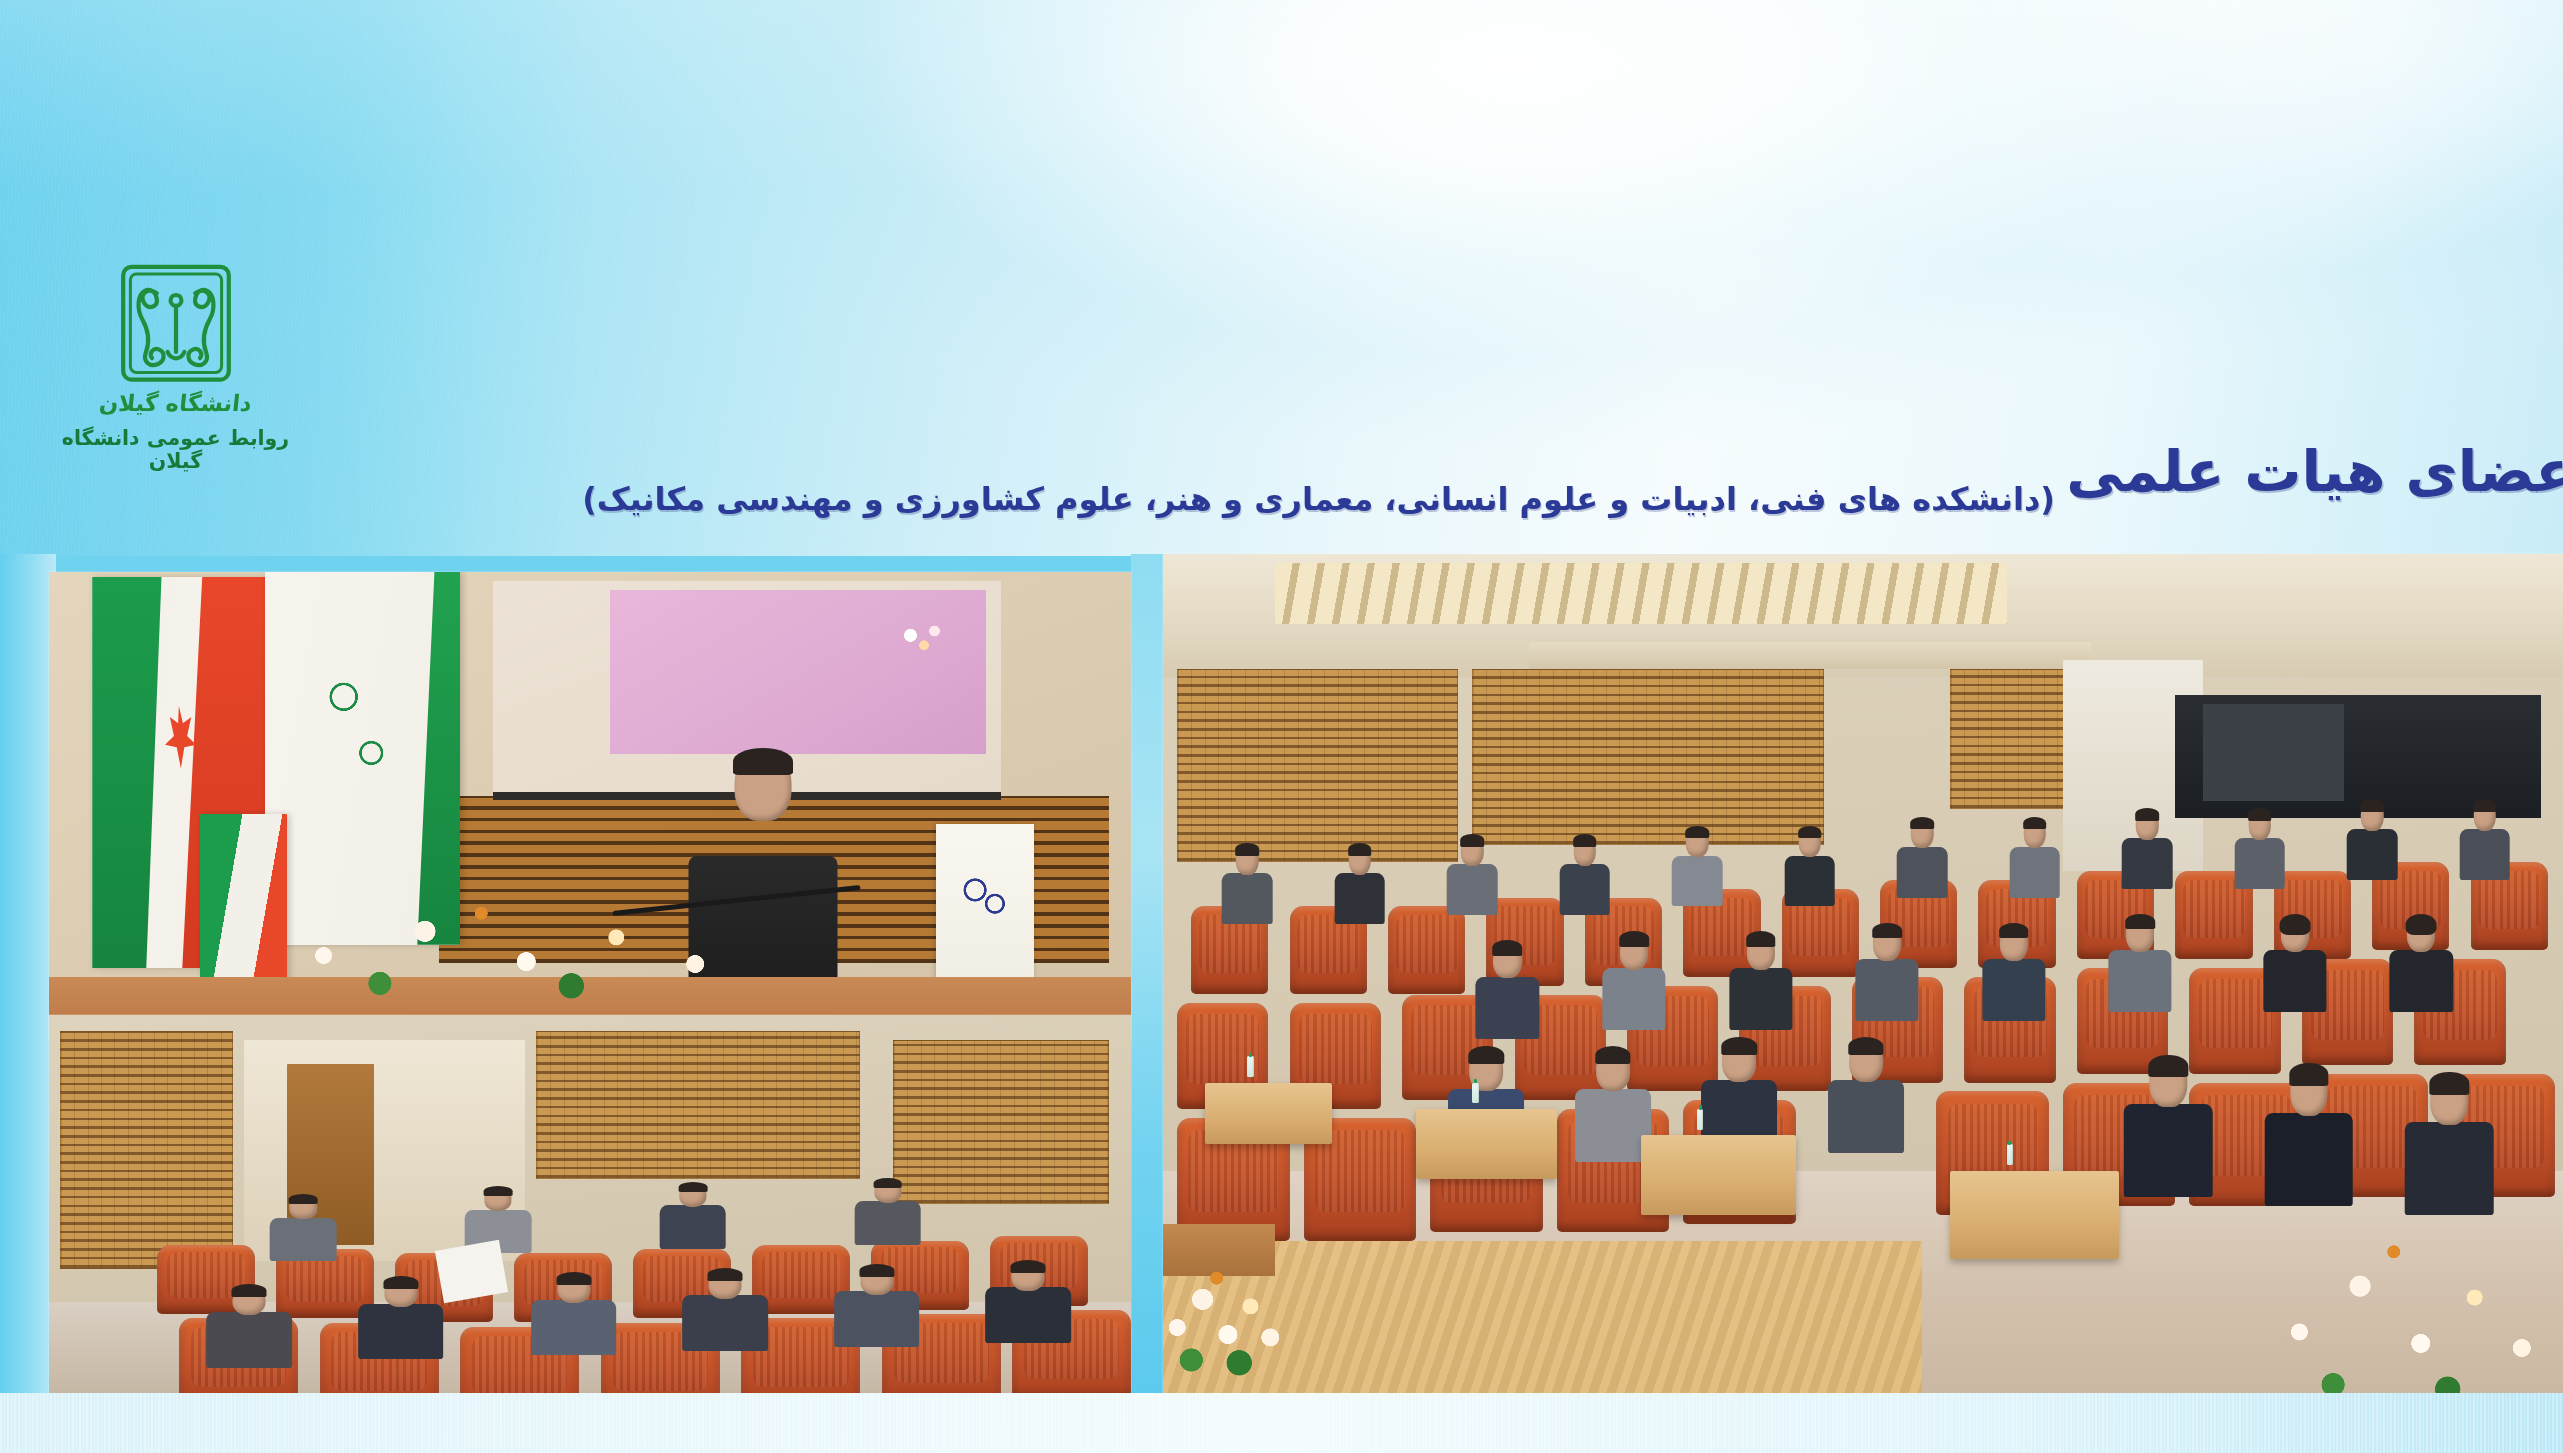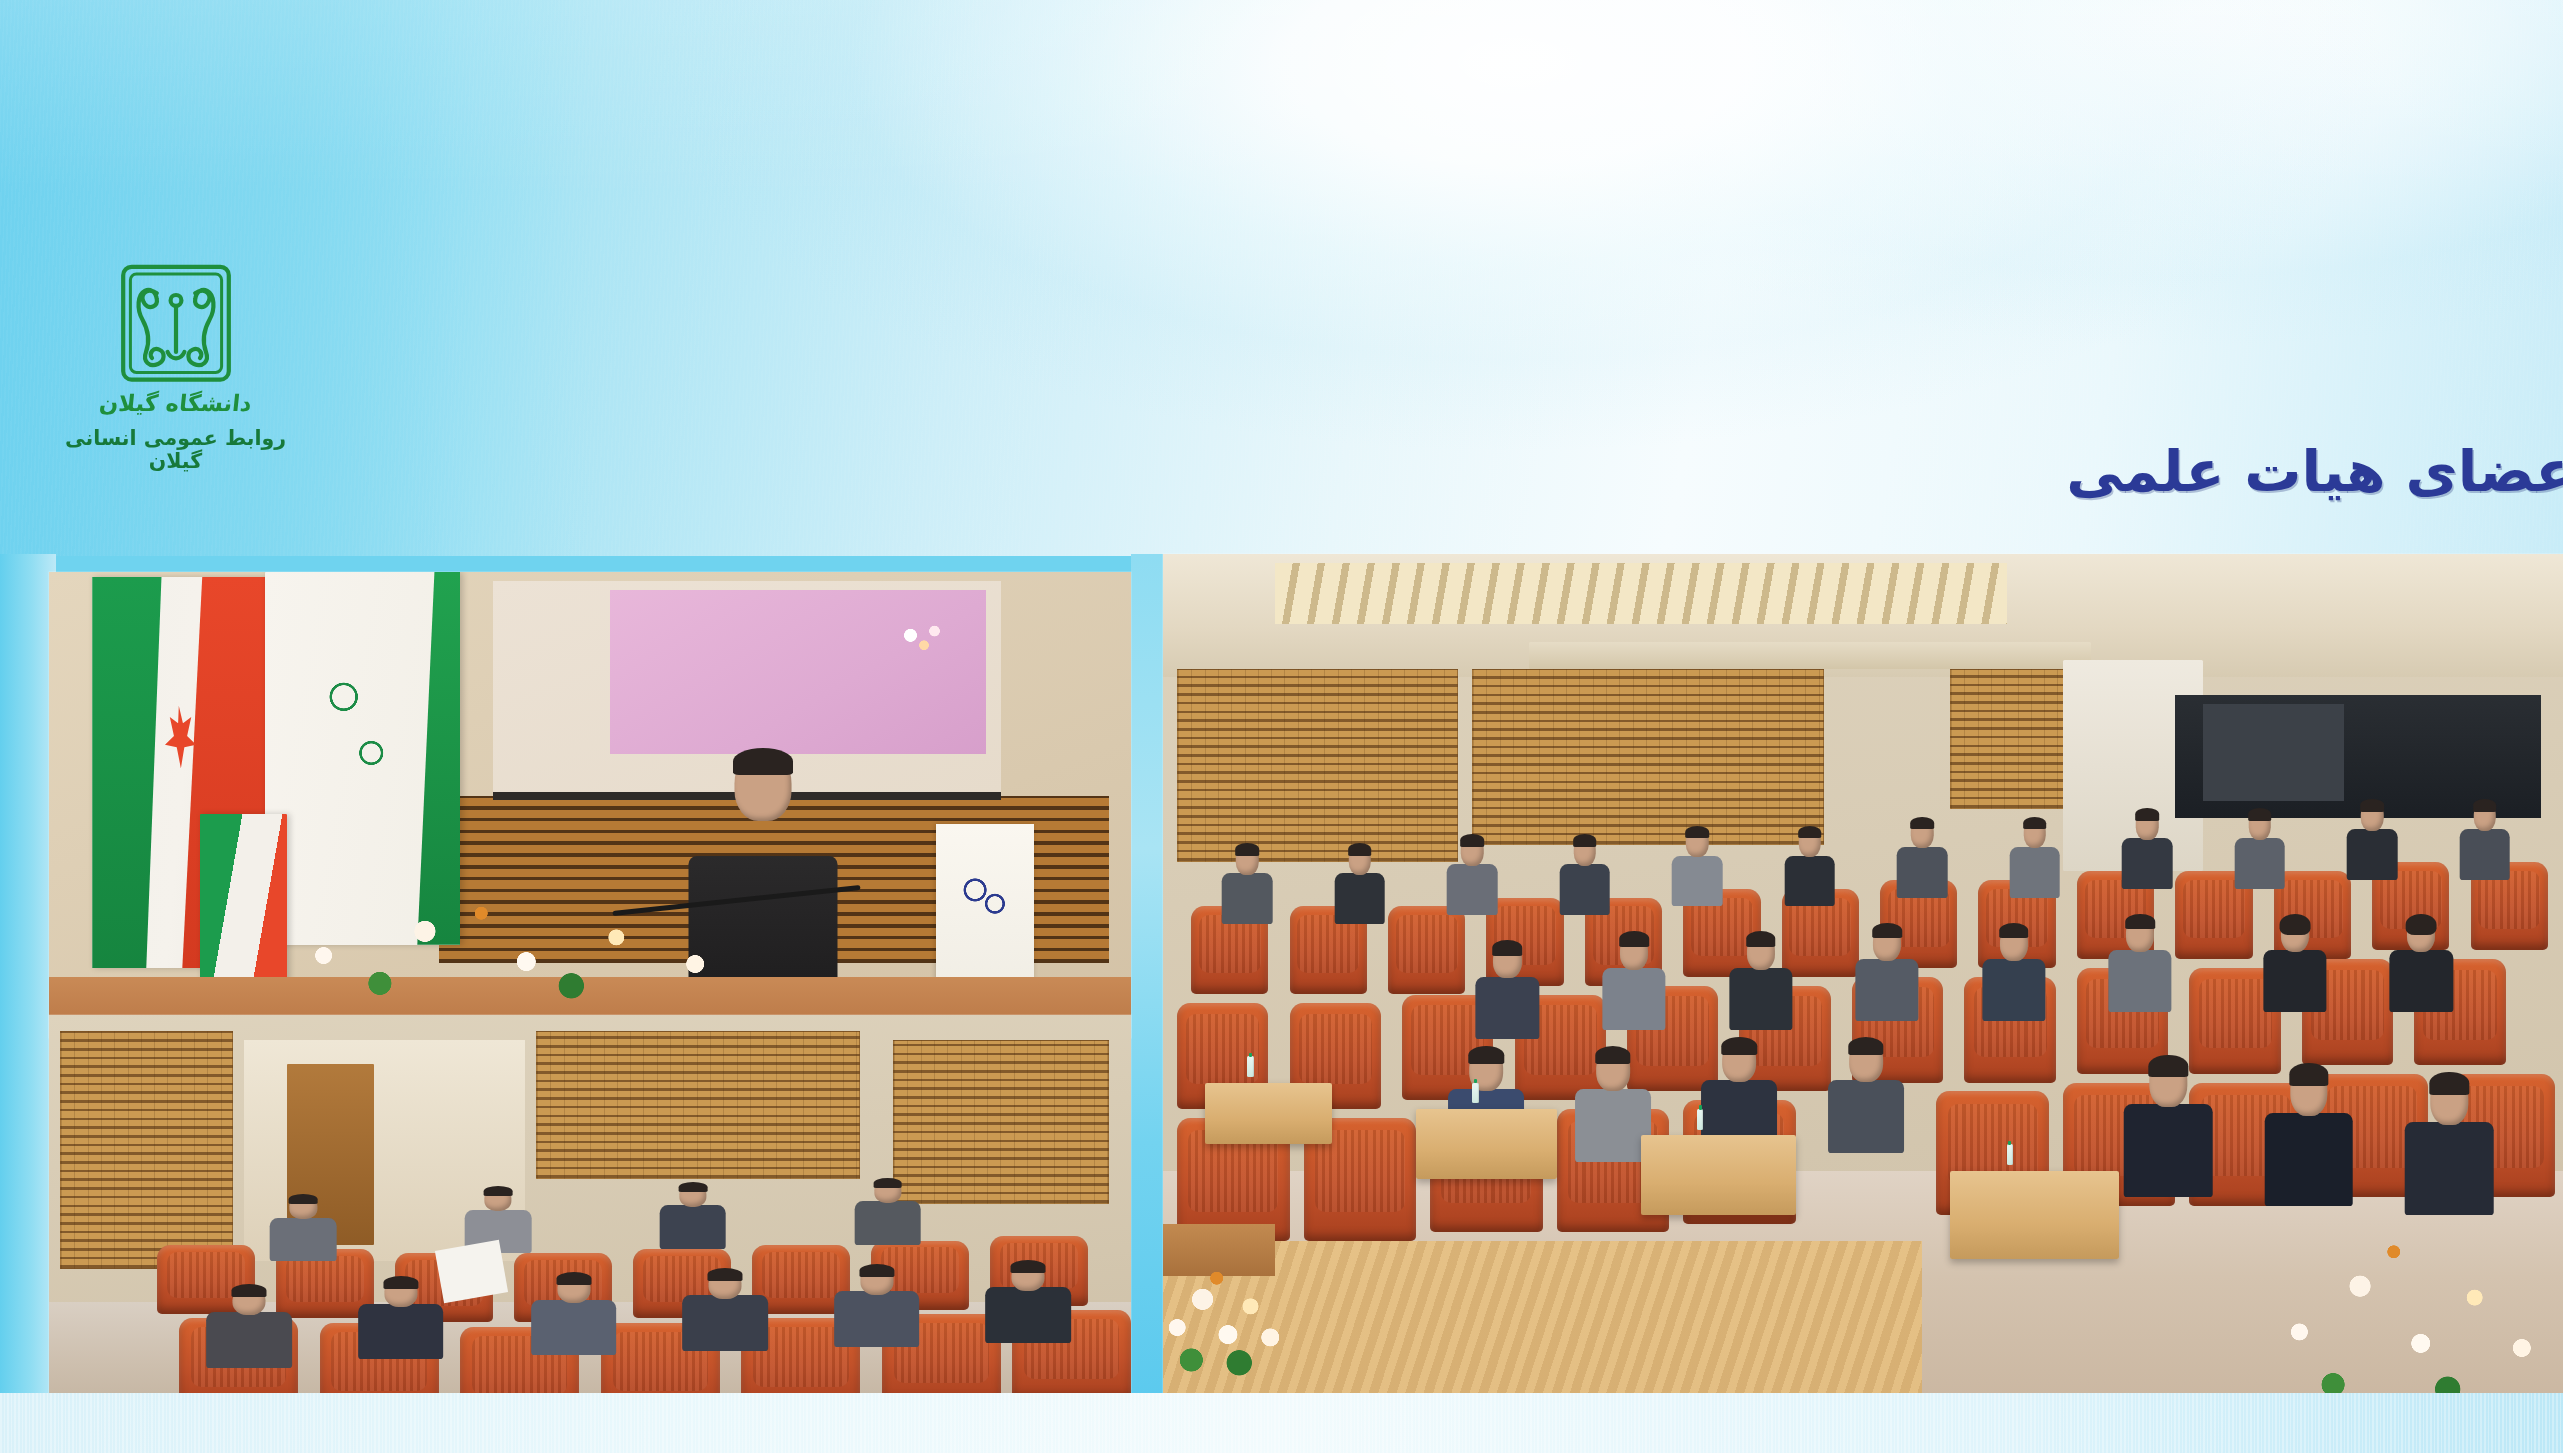--- a/index.html
+++ b/index.html
@@ -328,25 +328,26 @@
                    C156 166 144 176 130 170
                    C118 165 118 150 128 146
                    C138 142 146 152 140 160"></path>
           <path d="M100 76 L100 150"></path>
           <circle cx="100" cy="64" r="9"></circle>
           <path d="M86 150 C92 164 108 164 114 150"></path>
         </g>
       </svg>
     </div>
     <div class="logo-script">دانشگاه گیلان</div>
-    <div class="logo-sub">روابط عمومی انسانی گیلان</div>
+    <div class="logo-sub">روابط عمومی دانشگاه گیلان</div>
   </div>
 
   <div class="title-row">
     <span class="title-main">نشست هم اندیشی رئیس دانشگاه با اعضای هیات علمی</span>
+    <span class="title-sub">(دانشکده های فنی، ادبیات و علوم انسانی، معماری و هنر، علوم کشاورزی و مهندسی مکانیک)</span>
   </div>
 
   <div class="side-left-glow"></div>
 
   <div class="gap-mid-1"></div>
 
   <div class="photos">
 
     <div class="ph" id="photo-speaker">
       <div class="scene">

